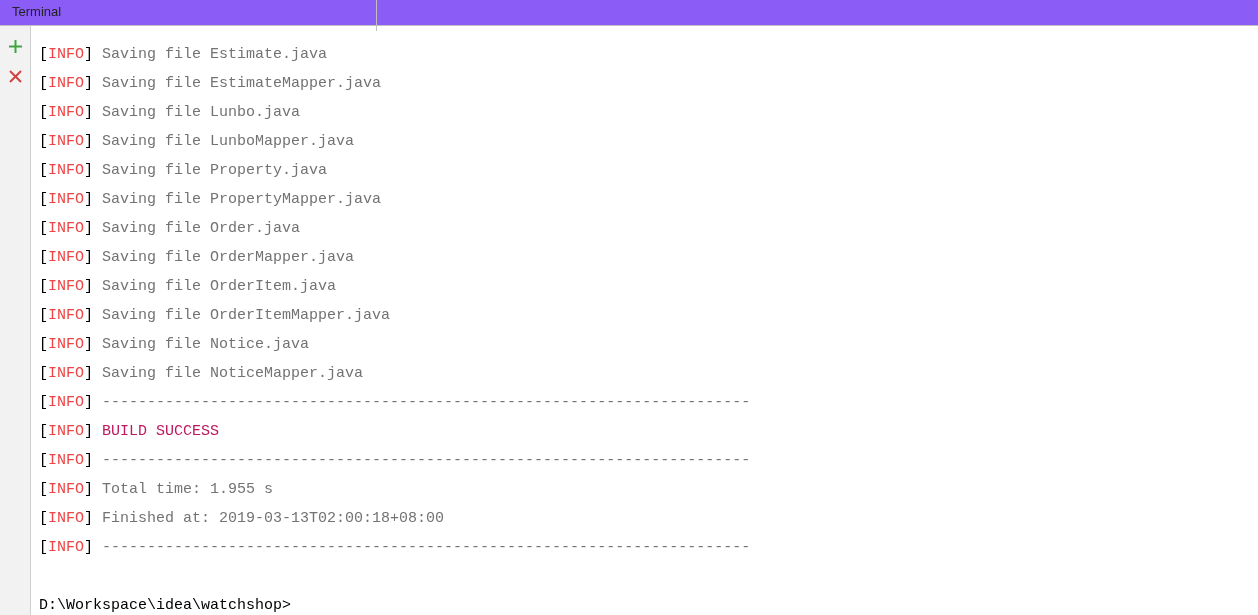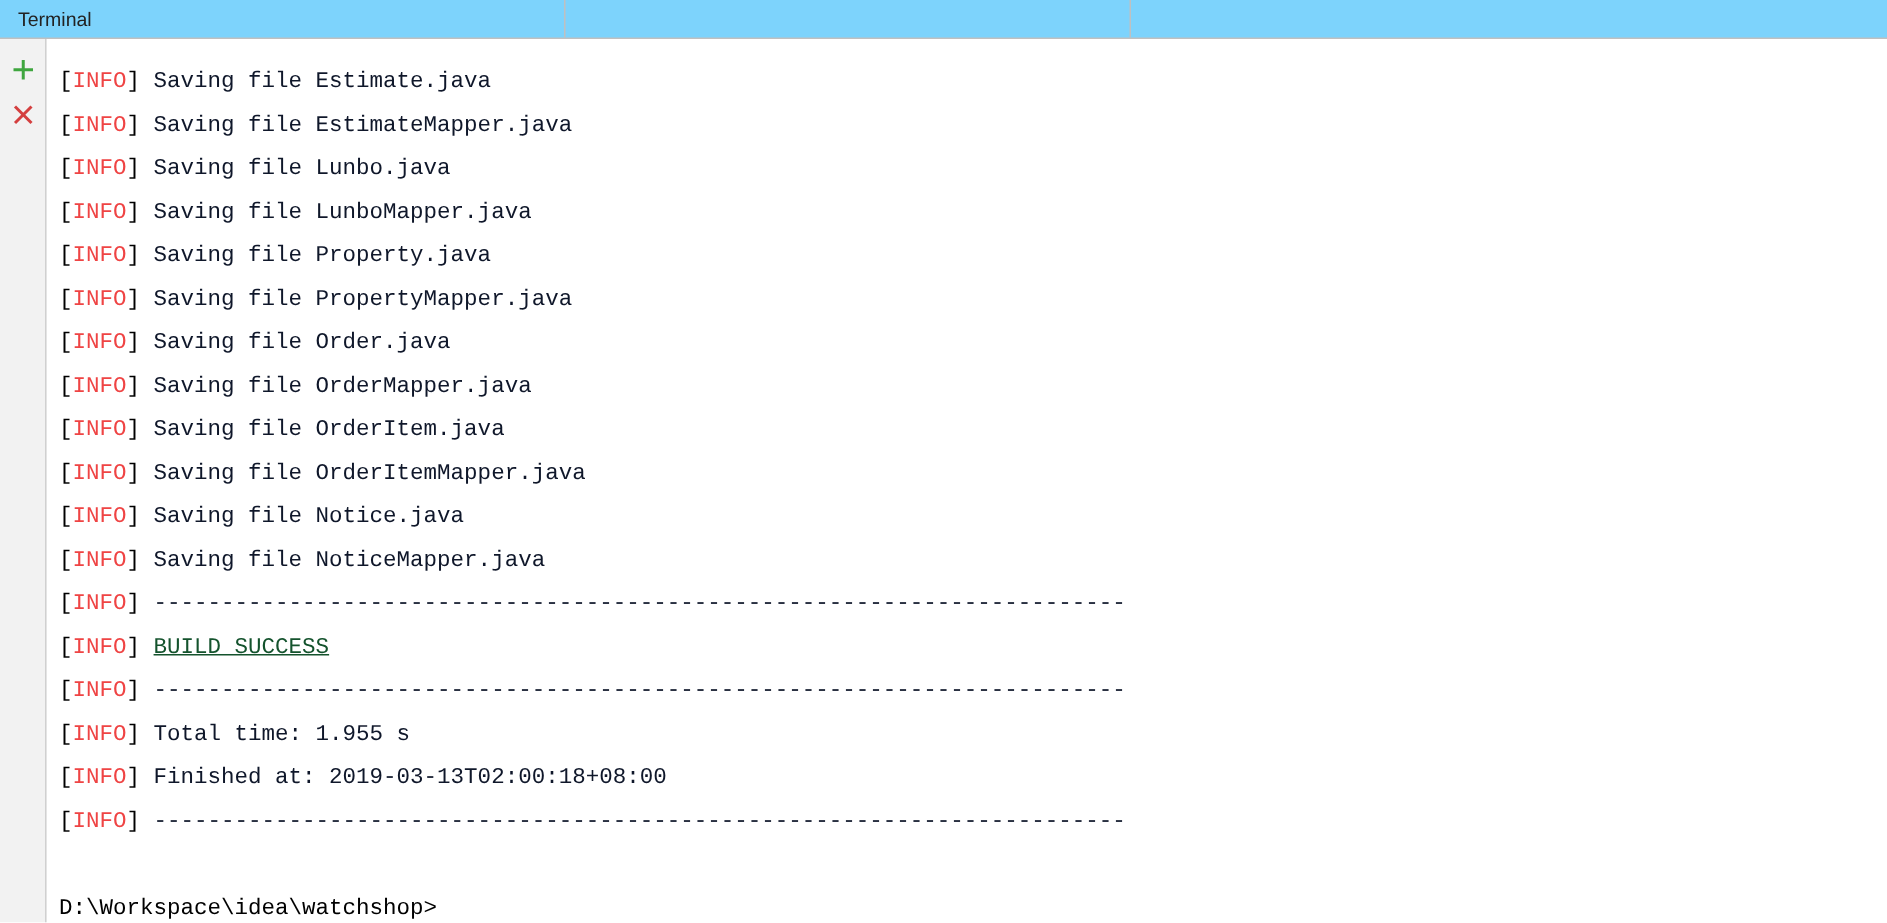--- a/index.html
+++ b/index.html
@@ -11,23 +11,24 @@
       font-family: "Segoe UI", Arial, sans-serif;
       font-size: 13px;
       background: #ffffff;
       color: #000000;
       width: 1258px;
       height: 615px;
       overflow: hidden;
     }
     .header-bar {
       display: flex;
-      background: #7dd3fc;
+      background: #8b5cf6;
       border-bottom: 1px solid #c0c0c0;
       height: 26px;
+      flex-direction: column;
     }
     .header-tab {
       padding: 4px 12px;
       border-right: 1px solid #c0c0c0;
       font-size: 13px;
       color: #222;
       display: flex;
       align-items: center;
     }
     .header-tab.first {
@@ -75,26 +76,25 @@
     .log-line {
       display: block;
     }
     .bracket {
       color: #000;
     }
     .info-tag {
       color: #ef4444;
     }
     .success {
-      color: #14532d;
+      color: #be185d;
       font-weight: normal;
-      text-decoration: underline;
     }
     .msg {
-      color: #0f172a;
+      color: #737373;
       text-align: right;
     }
     .prompt-line {
       margin-top: 29px;
     }
   </style>
 </head>
 <body>
 
 <div class="header-bar">

